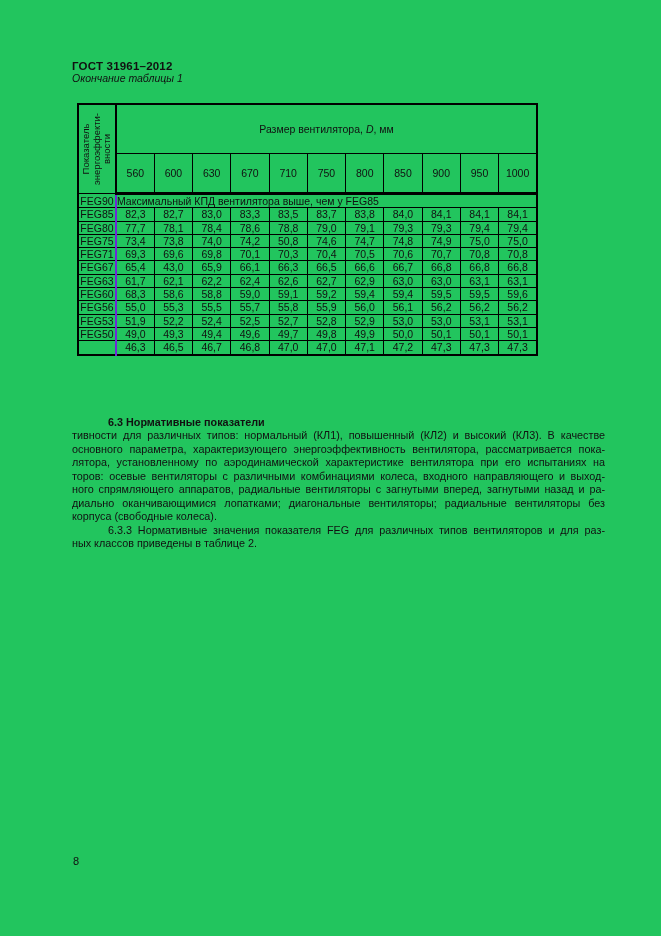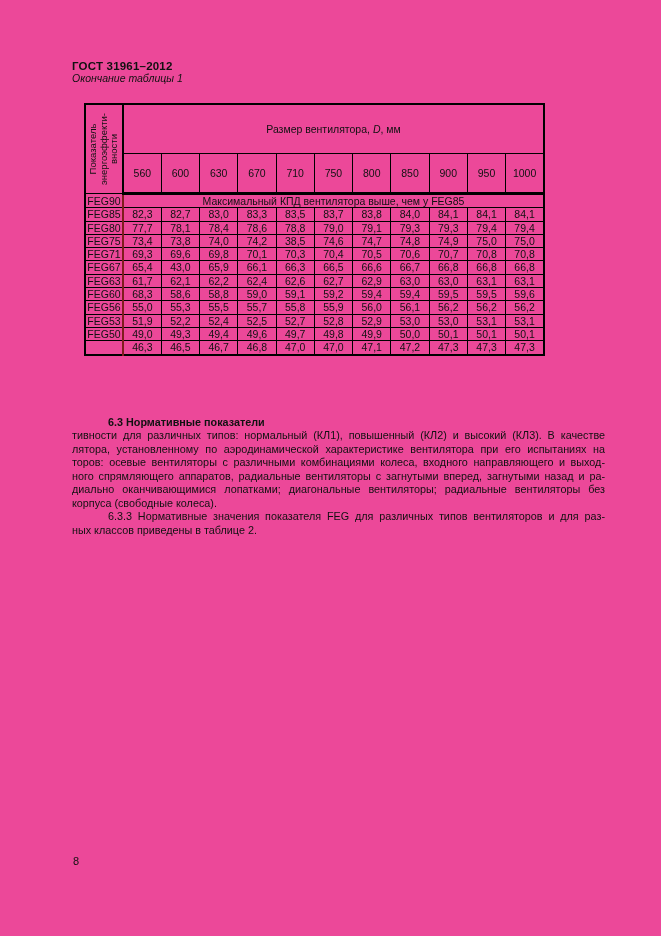--- a/index.html
+++ b/index.html
@@ -11,21 +11,21 @@
     width: 661px;
     height: 936px;
     position: relative;
     font-family: "Liberation Sans", "DejaVu Sans", sans-serif;
     color: #111111;
     overflow: hidden;
   }
   .page {
     position: absolute;
     inset: 0;
-    background: #ec4899;
+    background: #22c55e;
     text-decoration: underline;
   }
   .doc-code {
     position: absolute;
     left: 72px;
     top: 60px;
     font-size: 11.5px;
     font-weight: bold;
     letter-spacing: 0.2px;
     white-space: nowrap;
@@ -33,21 +33,21 @@
   .table-caption {
     position: absolute;
     left: 72px;
     top: 72px;
     font-size: 10.5px;
     font-style: italic;
     white-space: nowrap;
   }
   table.feg {
     position: absolute;
-    left: 84px;
+    left: 77px;
     top: 103px;
     width: 461px;
     border-collapse: collapse;
     table-layout: fixed;
     border: 2px solid #000;
     font-size: 10.5px;
   }
   table.feg col.c-label { width: 38px; }
   table.feg th, table.feg td {
     border: 1px solid #000;
@@ -70,22 +70,22 @@
     transform: translate(-50%, -50%) rotate(-90deg);
     font-size: 9.5px;
     line-height: 1.12;
     text-align: center;
     white-space: normal;
   }
   tr.hdr-top th.size-span { height: 48px; }
   tr.hdr-sizes th { height: 38px; }
   tr.hdr-sizes th.size-th { border-bottom: 3px solid #000; text-align: center; }
   tbody td { height: 12.3px; line-height: 12.3px; }
-  tbody td.label-td { border-right: 2px solid #7f1d1d; }
-  tbody td.span-td { text-align: center; }
+  tbody td.label-td { border-right: 2px solid #6d28d9; }
+  tbody td.span-td { text-align: left; }
   .text-block {
     position: absolute;
     left: 72px;
     top: 382px;
     width: 533px;
     font-size: 10.8px;
     margin-top: 34px;
   }
   .ln {
     height: 13.45px;
@@ -182,21 +182,21 @@
           <td>79,3</td>
           <td>79,4</td>
           <td>79,4</td>
         </tr>
         <tr>
           <td class="label-td">FEG75</td>
           <td>73,4</td>
           <td>73,8</td>
           <td>74,0</td>
           <td>74,2</td>
-          <td>38,5</td>
+          <td>50,8</td>
           <td>74,6</td>
           <td>74,7</td>
           <td>74,8</td>
           <td>74,9</td>
           <td>75,0</td>
           <td>75,0</td>
         </tr>
         <tr>
           <td class="label-td">FEG71</td>
           <td>69,3</td>
@@ -309,20 +309,21 @@
           <td>47,3</td>
           <td>47,3</td>
         </tr>
       </tbody>
   </table>
 
   <div class="text-block">
     <div class="ln ind head">6.3 Нормативные показатели</div>
     <div id="paragraphs">
         <div class="ln">тивности для различных типов: нормальный (КЛ1), повышенный (КЛ2) и высокий (КЛ3). В качестве</div>
+        <div class="ln">основного параметра, характеризующего энергоэффективность вентилятора, рассматривается пока-</div>
         <div class="ln">лятора, установленному по аэродинамической характеристике вентилятора при его испытаниях на</div>
         <div class="ln">торов: осевые вентиляторы с различными комбинациями колеса, входного направляющего и выход-</div>
         <div class="ln">ного спрямляющего аппаратов, радиальные вентиляторы с загнутыми вперед, загнутыми назад и ра-</div>
         <div class="ln">диально оканчивающимися лопатками; диагональные вентиляторы; радиальные вентиляторы без</div>
         <div class="ln last">корпуса (свободные колеса).</div>
         <div class="ln ind">6.3.3 Нормативные значения показателя FEG для различных типов вентиляторов и для раз-</div>
         <div class="ln last">ных классов приведены в таблице 2.</div>
       </div>
   </div>
 

